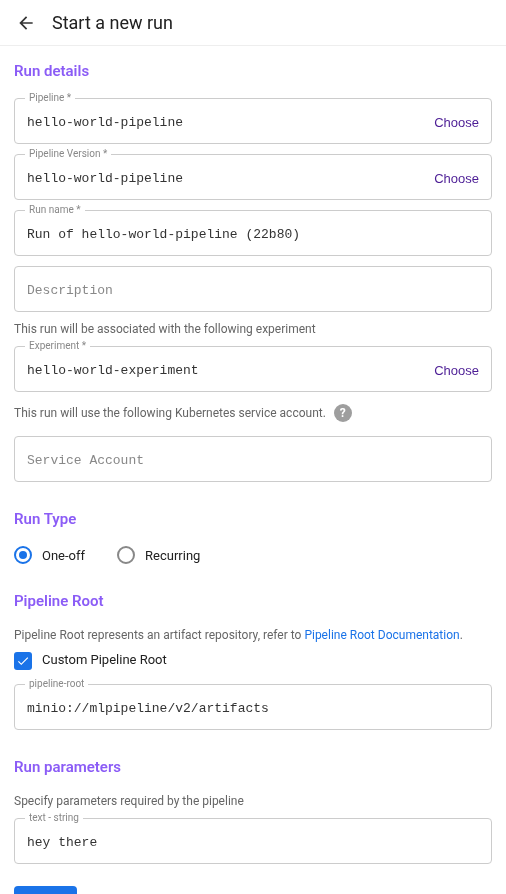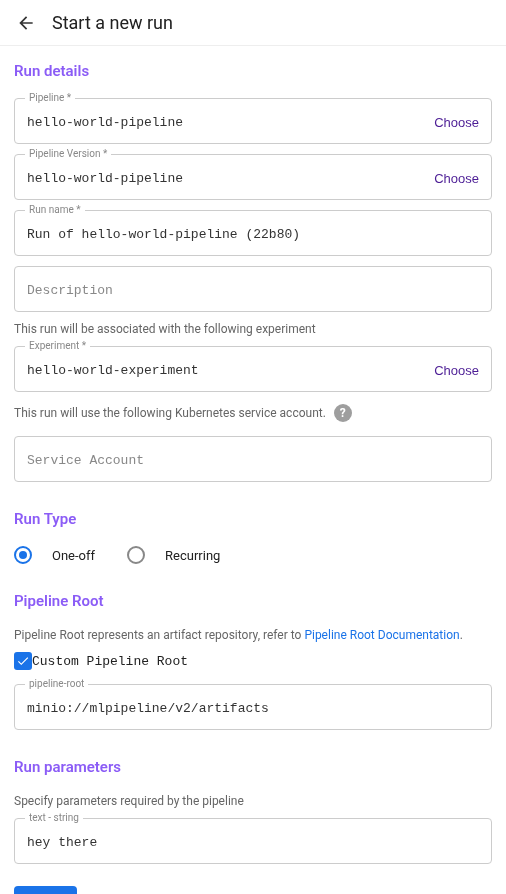--- a/index.html
+++ b/index.html
@@ -103,21 +103,21 @@
     font-weight: bold;
   }
   .radio-row {
     display: flex;
     gap: 32px;
     margin-bottom: 8px;
   }
   .radio-item {
     display: flex;
     align-items: center;
-    gap: 20px;
+    gap: 10px;
     cursor: pointer;
   }
   .radio {
     width: 18px;
     height: 18px;
     border: 2px solid #888;
     border-radius: 50%;
     display: inline-flex;
     align-items: center;
     justify-content: center;
@@ -126,23 +126,22 @@
   .radio.checked::after {
     content: "";
     width: 8px;
     height: 8px;
     background: #1a73e8;
     border-radius: 50%;
   }
   .helper-text .link { color: #1a73e8; cursor: pointer; text-align: center; }
   .checkbox-row {
     display: flex;
-    align-items: center;
+    gap: 10px;
     margin: 10px 0 14px 0;
-    font-family: Liberation Mono, monospace;
   }
   .checkbox {
     width: 18px;
     height: 18px;
     border-radius: 3px;
     background: #1a73e8;
     display: inline-flex;
     align-items: center;
     justify-content: center;
     color: #fff;

